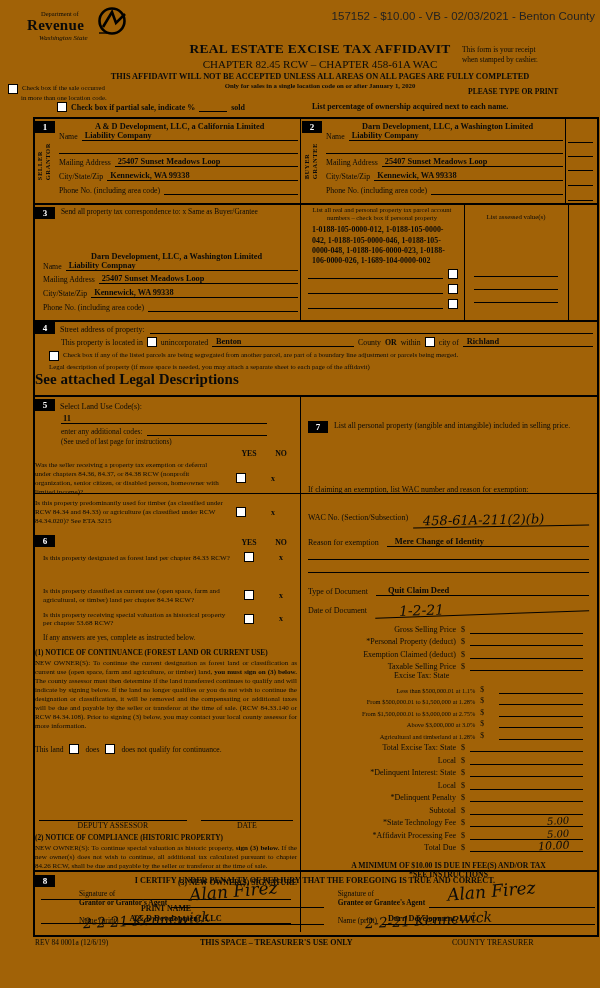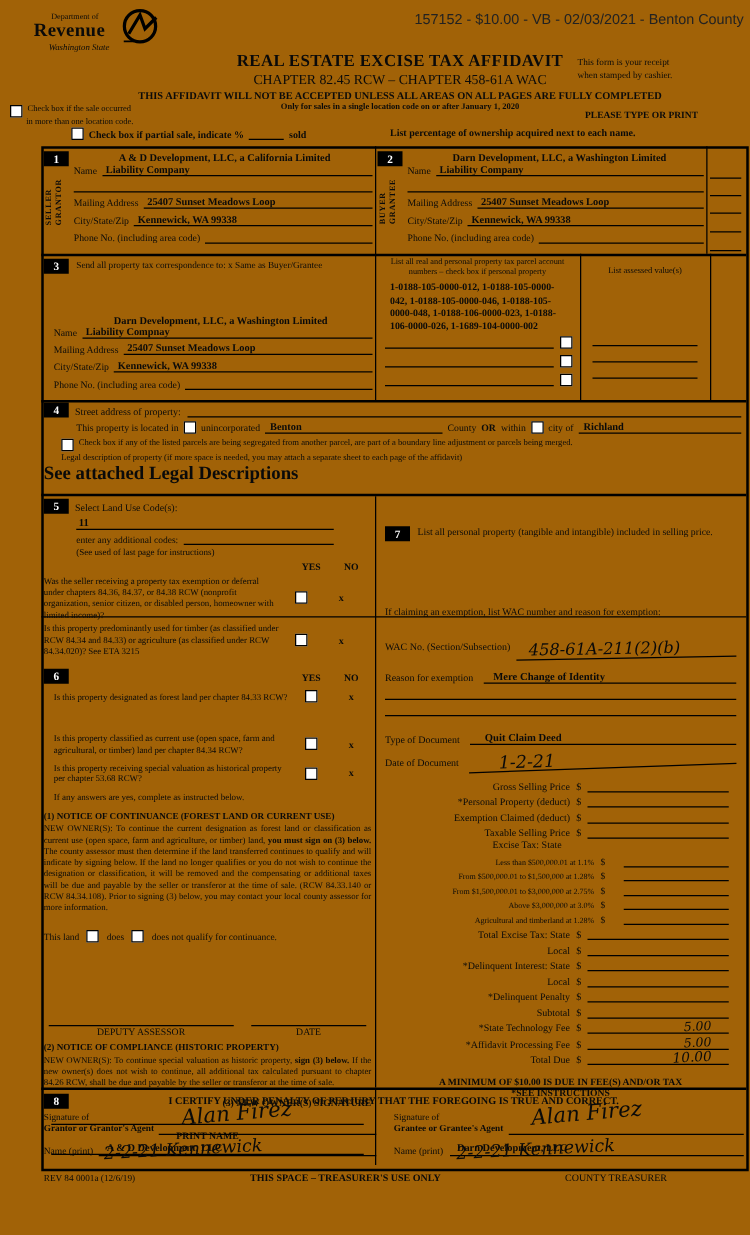--- a/index.html
+++ b/index.html
@@ -464,21 +464,21 @@
     </div>
 
     <div class="ctr b" style="font-size:7.7px; margin-top:9px;">A MINIMUM OF $10.00 IS DUE IN FEE(S) AND/OR TAX</div>
     <div class="ctr b" style="font-size:7.7px;">*SEE INSTRUCTIONS</div>
   </div>
 
   <div class="abs" style="left:35px; top:872px; width:560px; height:60px;">
     <span class="numbox abs" style="left:0; top:3px;">8</span>
     <div class="ctr b" style="font-size:8.2px; padding-top:4px;">I CERTIFY UNDER PENALTY OF PERJURY THAT THE FOREGOING IS TRUE AND CORRECT.</div>
 
-    <div style="display:flex; margin-top:4px;">
+    <div style="display:flex; margin-top:4px;padding-left:44px;">
 
       <div style="width:270px; padding-right:6px;">
         <div style="display:flex; align-items:flex-end;">
           <div style="font-size:7.4px; line-height:1.25; white-space:nowrap; margin-right:4px;">
             <div>Signature of</div>
             <div class="b">Grantor or Grantor's Agent</div>
           </div>
           <span class="sigline">
               <span class="sigscript">Alan Firez</span>
             </span>

